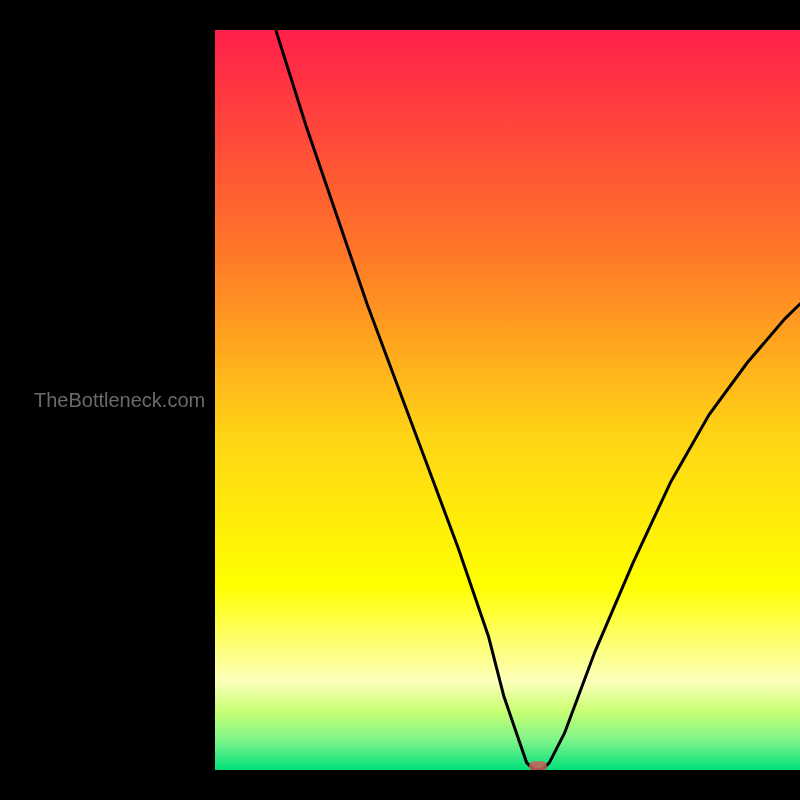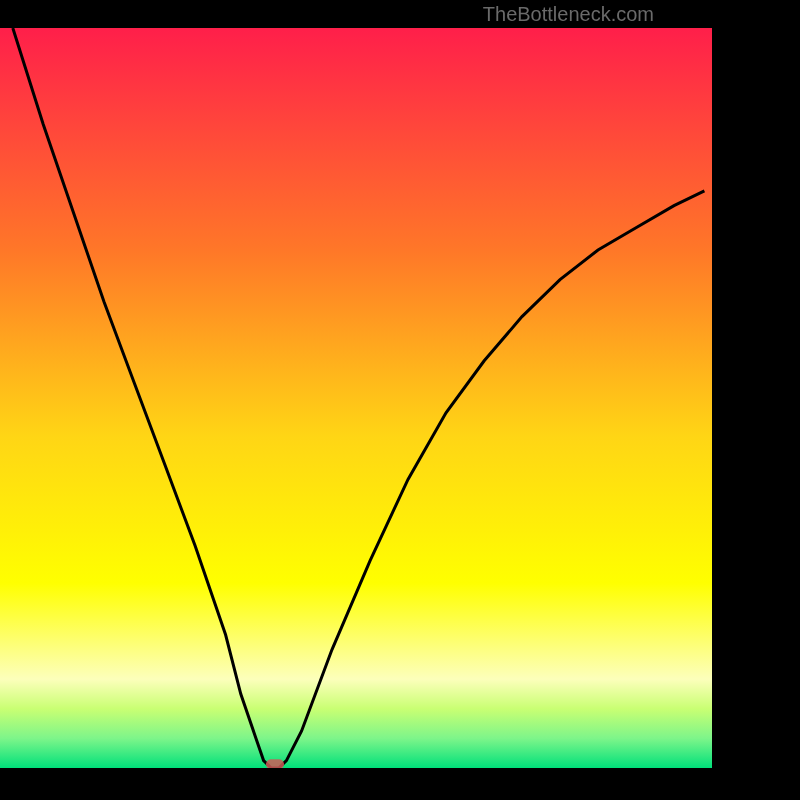--- a/index.html
+++ b/index.html
@@ -8,23 +8,24 @@
     width: 800px;
     height: 800px;
     background: #000000;
     overflow: hidden;
   }
   .outer-frame {
     width: 664px;
     height: 800px;
     background: #000000;
     display: flex;
-    flex-direction: column;
+    flex-direction: row;
     align-items: center;
     box-sizing: border-box;
+    margin-left: 34px;
   }
   .attribution {
     width: 100%;
     text-align: right;
     color: #6a6a6a;
     font-family: Arial, Helvetica, sans-serif;
     font-size: 20px;
     font-weight: 500;
     padding: 3px 10px 2px 0;
     box-sizing: border-box;

